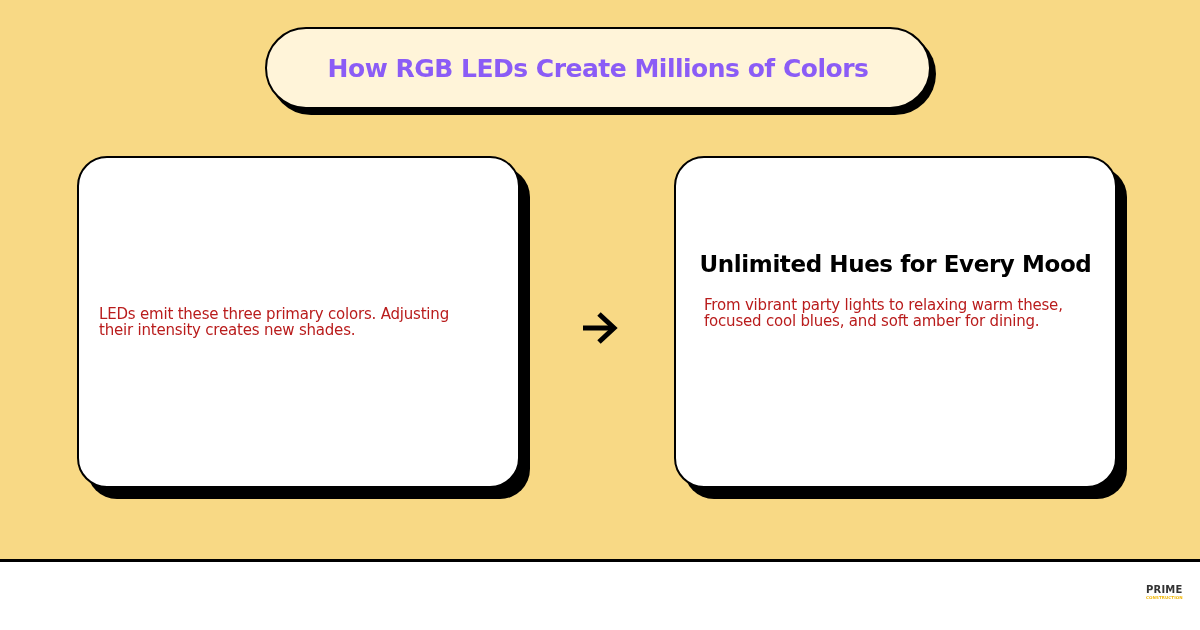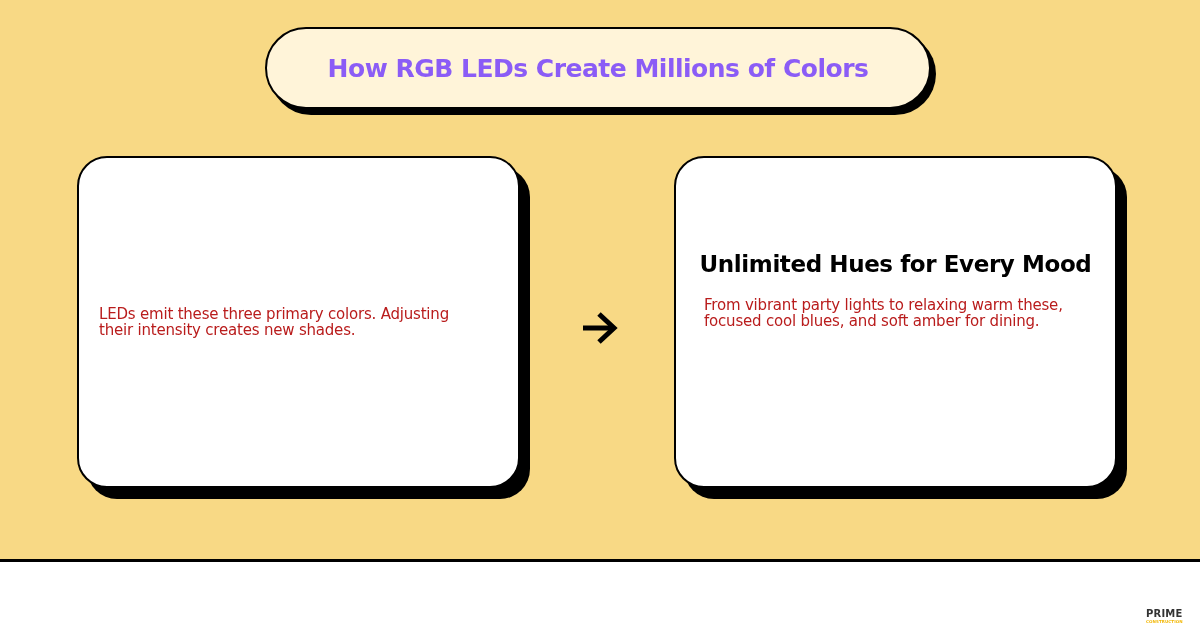--- a/index.html
+++ b/index.html
@@ -76,21 +76,20 @@
       position: absolute; left: 0; top: 565px;
       width: 1200px; height: 65px;
       background: #ffffff;
     }
     .logo {
       position: absolute;
       left: 1146px; top: 585px;
       width: 36px;
       text-align: center;
       line-height: 1;
-      margin-top: 24px;
     }
     .logo .logo-main {
       display: block;
       font-family: "DejaVu Sans", sans-serif;
       font-weight: bold;
       font-size: 10px;
       color: #333;
       letter-spacing: 0.2px;
     }
     .logo .logo-sub {

